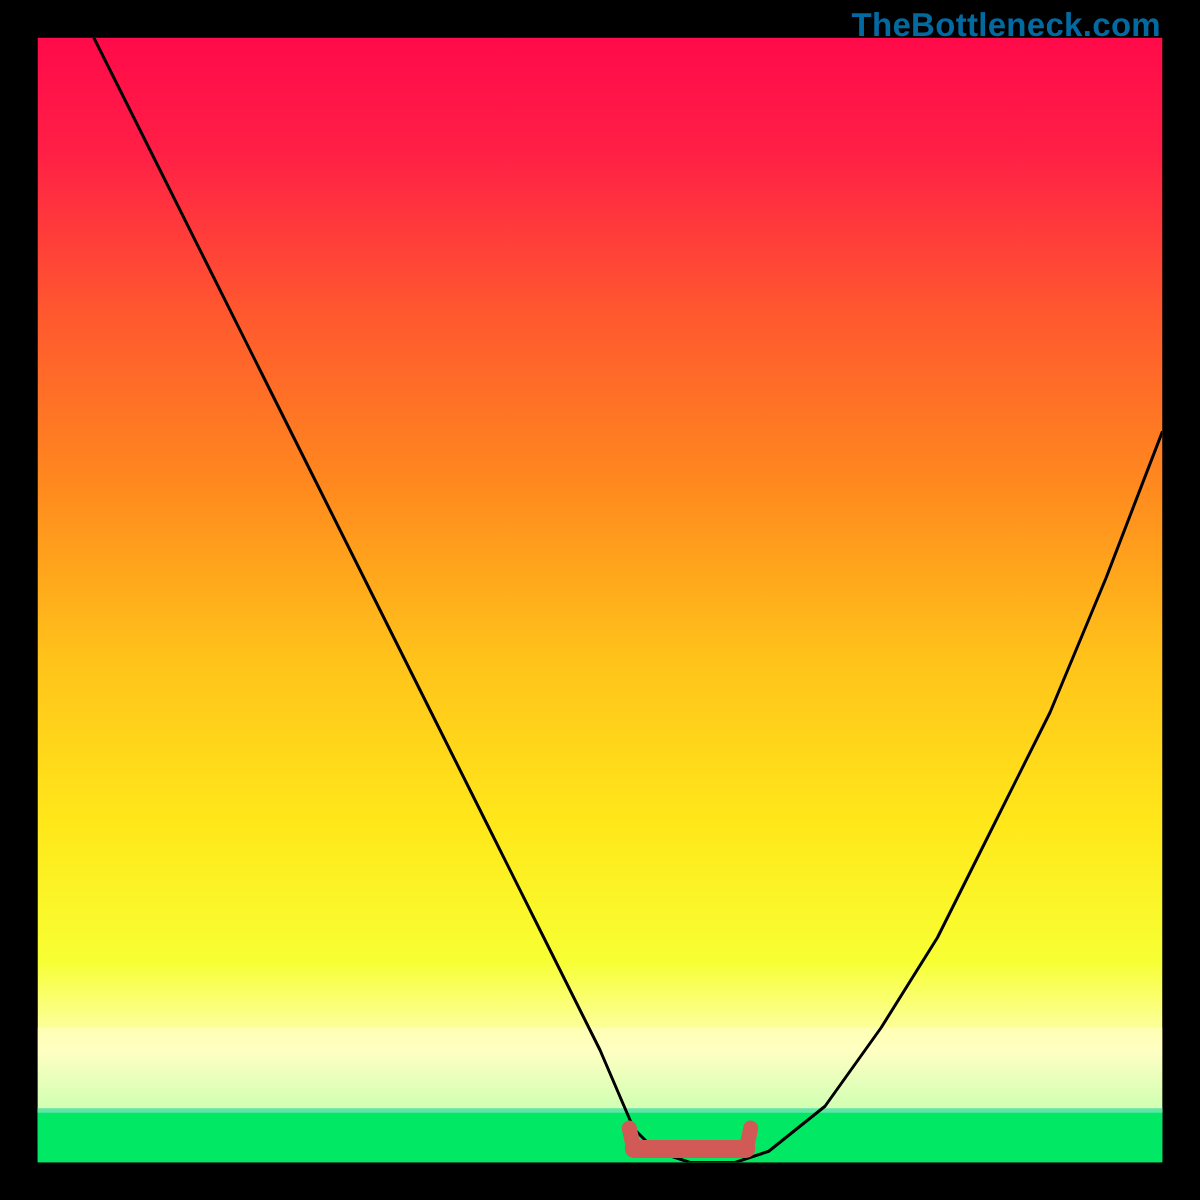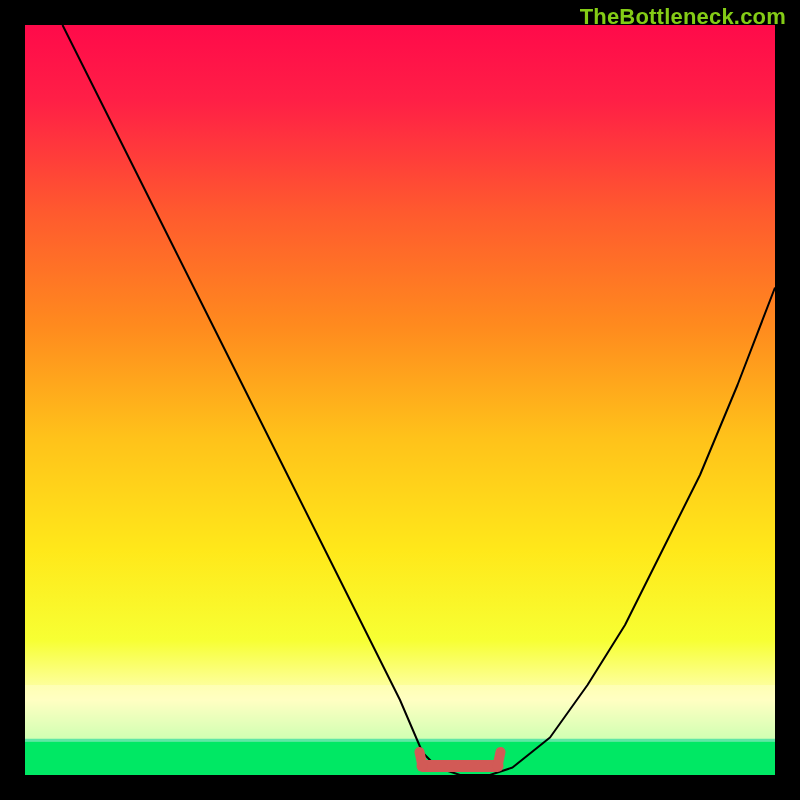--- a/index.html
+++ b/index.html
@@ -13,22 +13,22 @@
   }
   .frame {
     position: relative;
     width: 800px;
     height: 800px;
     background: #000;
   }
   .watermark {
     position: absolute;
     top: 4px;
-    right: 14px;
-    color: #84cc16;
+    right: 26px;
+    color: #0369a1;
     font-size: 22px;
     font-weight: 600;
     letter-spacing: 0.2px;
     z-index: 10;
     user-select: none;
   }
   .plot {
     position: absolute;
     left: 25px;
     top: 25px;

